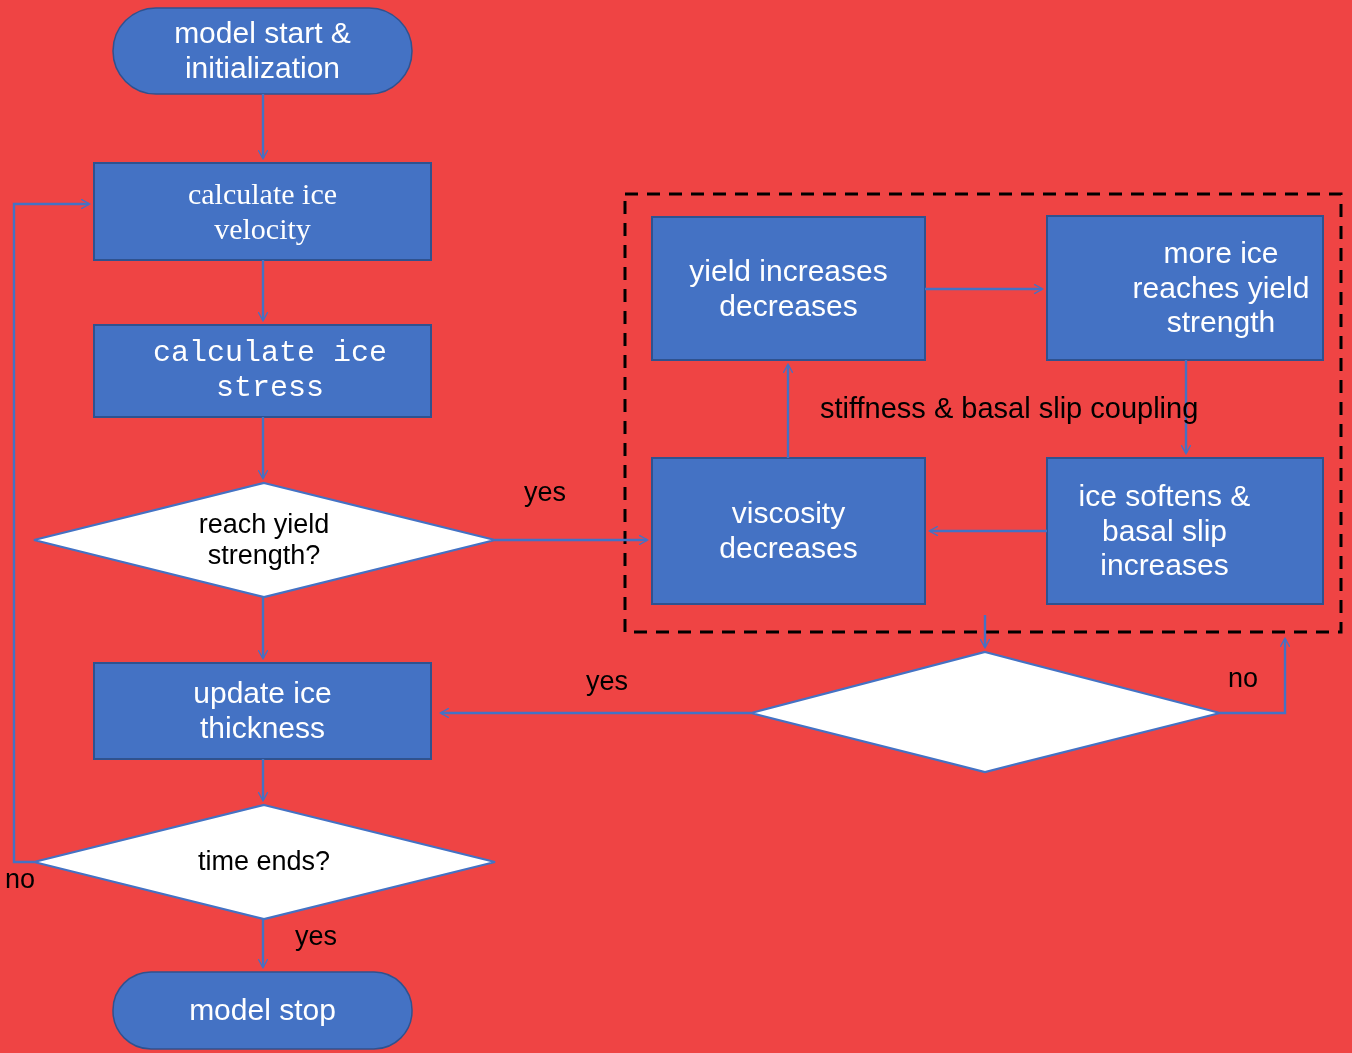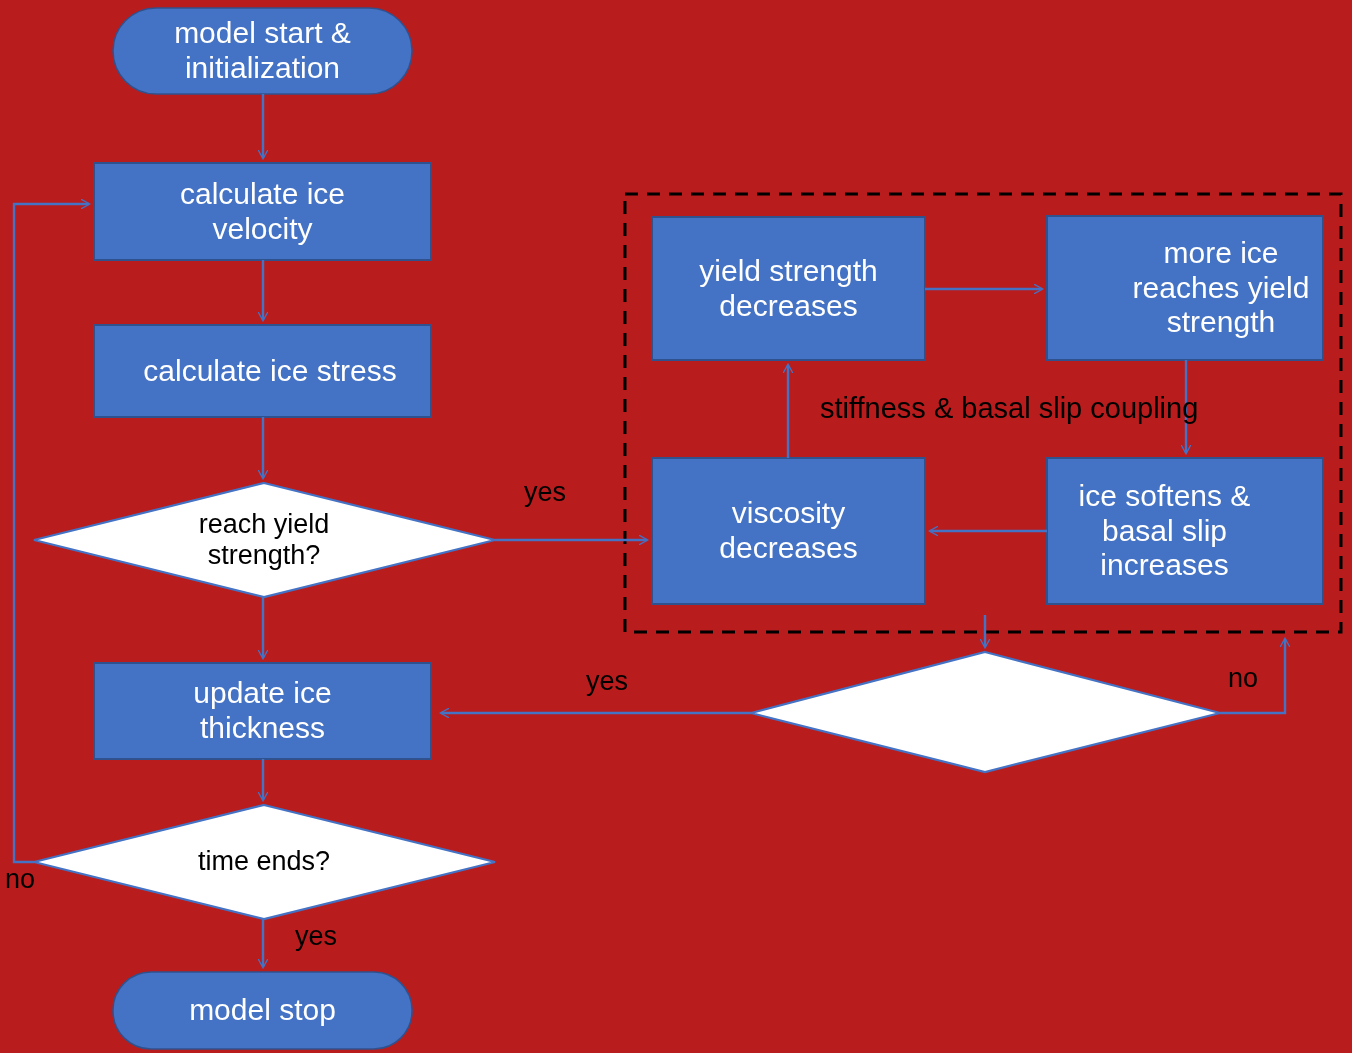--- a/index.html
+++ b/index.html
@@ -4,21 +4,21 @@
 <style>
   html, body {
     margin: 0;
     padding: 0;
     background: #ffffff;
   }
   #stage {
     position: relative;
     width: 1352px;
     height: 1053px;
-    background: #b91c1c;
+    background: #ef4444;
     font-family: "Liberation Sans", sans-serif;
     overflow: hidden;
   }
   svg.layer {
     position: absolute;
     left: 0;
     top: 0;
     width: 1352px;
     height: 1053px;
   }
@@ -117,36 +117,36 @@
     <path d="M 985 615 L 985 647" fill="none" stroke="#4472C4" stroke-width="2.4" marker-end="url(#arrow)"></path>
 
     <path d="M 751 713 L 441 713" fill="none" stroke="#4472C4" stroke-width="2.4" marker-end="url(#arrow)"></path>
 
     <path d="M 1220 713 L 1285 713 L 1285 639" fill="none" stroke="#4472C4" stroke-width="2.4" marker-end="url(#arrow)"></path>
   </svg>
 
   <div class="node-text term-label" style="left:113px; top:8px; width:299px; height:86px;">model start &amp;
 initialization</div>
 
-  <div class="node-text proc-label" style="left:94px; top:163px; width:337px; height:97px;">calculate ice
+  <div class="node-text proc-label" style="left:94px; top:163px; width:337px; height:97px;font-family:Liberation Serif, serif;">calculate ice
 velocity</div>
 
-  <div class="node-text proc-label" style="left:94px; top:325px; width:352px; height:92px;">calculate ice stress</div>
+  <div class="node-text proc-label" style="left:94px; top:325px; width:352px; height:92px;font-family:Liberation Mono, monospace;">calculate ice stress</div>
 
   <div class="node-text dec-label" style="left:84px; top:483px; width:360px; height:114px;">reach yield
 strength?</div>
 
   <div class="node-text dec-label" style="left:84px; top:805px; width:360px; height:114px;">time ends?</div>
 
   <div class="node-text proc-label" style="left:94px; top:663px; width:337px; height:96px;">update ice
 thickness</div>
 
   <div class="node-text term-label" style="left:113px; top:972px; width:299px; height:77px;">model stop</div>
 
-  <div class="node-text proc-label" style="left:652px; top:217px; width:273px; height:143px;">yield strength
+  <div class="node-text proc-label" style="left:652px; top:217px; width:273px; height:143px;">yield increases
 decreases</div>
 
   <div class="node-text proc-label" style="left:1047px; top:216px; width:276px; height:144px;padding-left:36px;">more ice
 reaches yield
 strength</div>
 
   <div class="node-text proc-label" style="left:652px; top:458px; width:273px; height:146px;">viscosity
 decreases</div>
 
   <div class="node-text proc-label" style="left:1015px; top:458px; width:299px; height:146px;">ice softens &amp;

